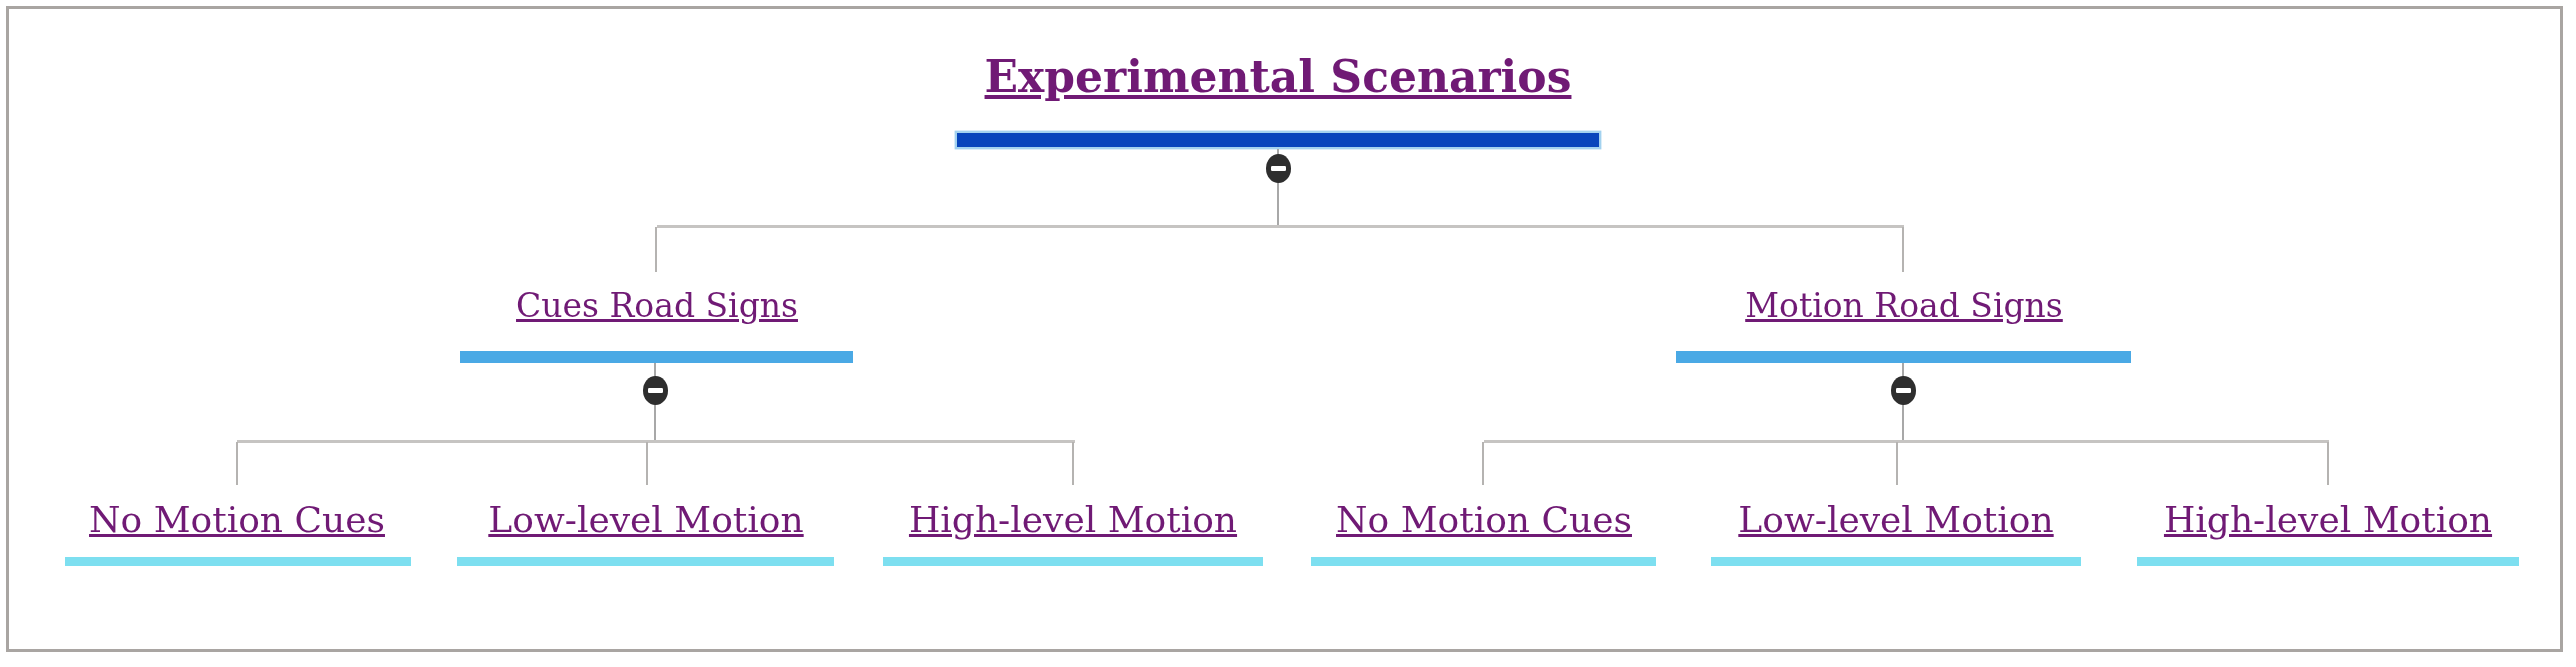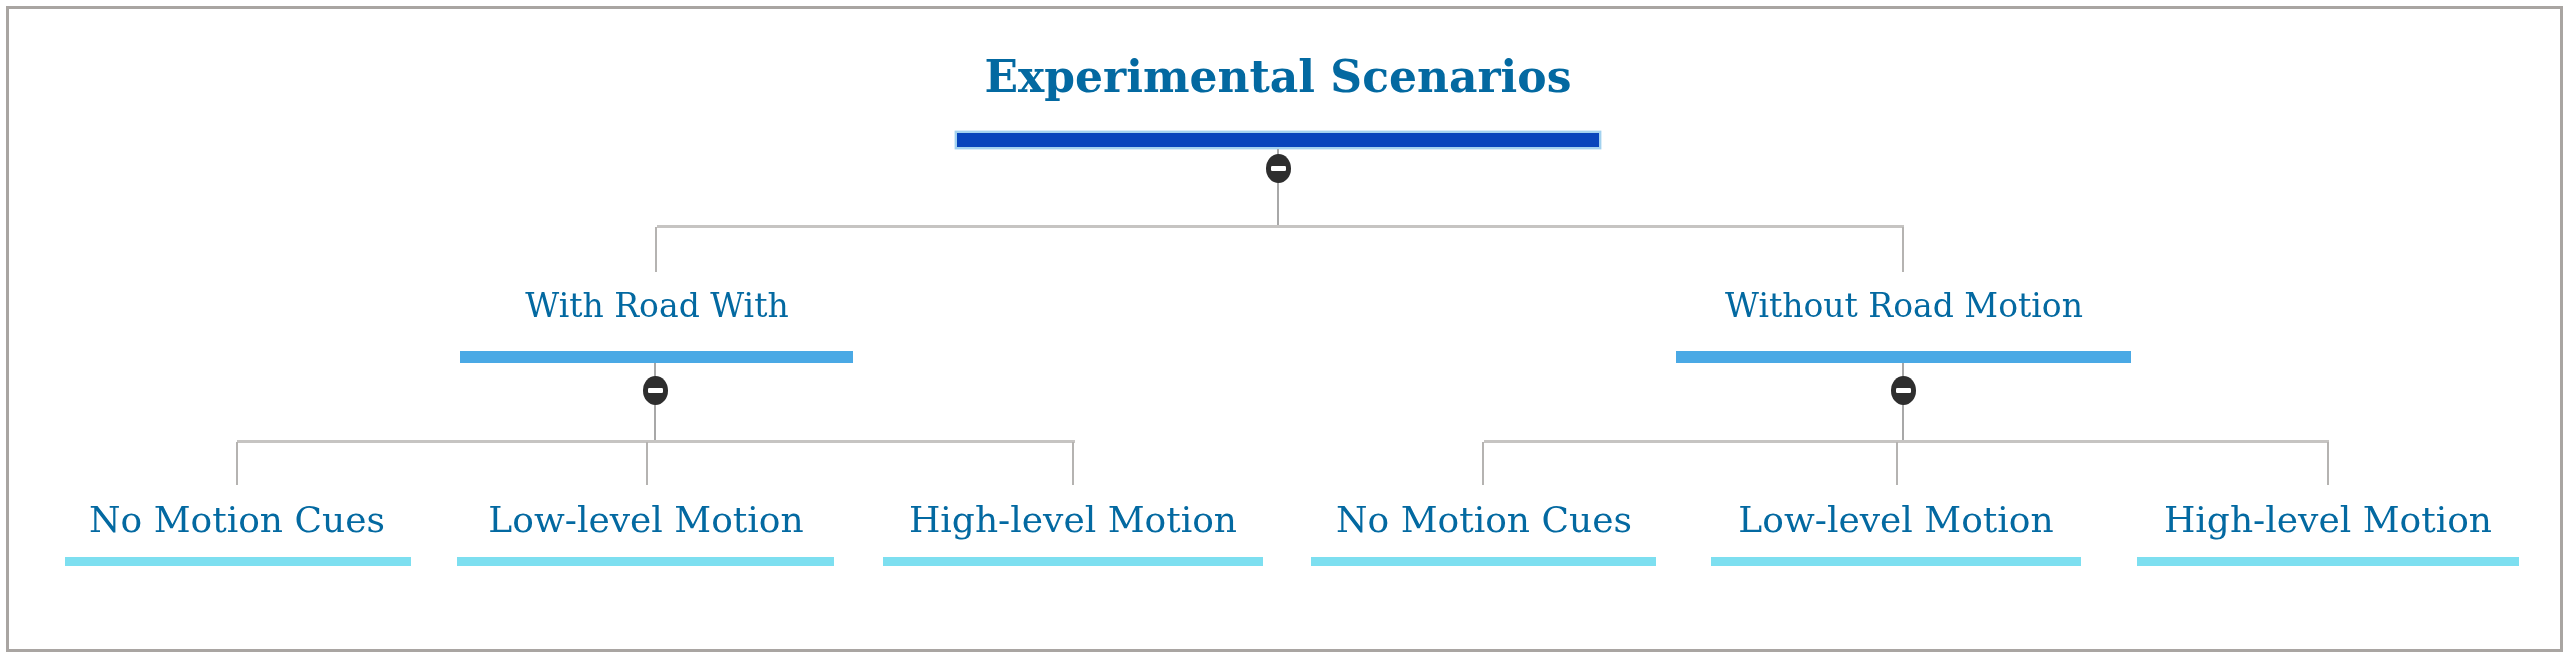--- a/index.html
+++ b/index.html
@@ -14,21 +14,22 @@
   .frame{
     position:absolute;left:6px;top:6px;width:2557px;height:646px;
     border:3.6px solid var(--frame-border);
     box-sizing:border-box;
     background:#ffffff;
   }
   .node-label{
     position:absolute;
     transform:translateX(-50%);
     white-space:nowrap;
-    color:#0369a1;
+    color:#701a75;
+    text-decoration:underline;
   }
   .root-label{font-size:44px;font-weight:bold;top:51px;}
   .branch-label{font-size:33px;top:286px;}
   .leaf-label{font-size:36px;top:499px;}
   .root-bar{
     position:absolute;height:14px;top:133px;
     background:var(--root-bar);
     box-shadow:0 0 0 2.4px var(--root-halo);
   }
   .branch-bar{
@@ -63,32 +64,32 @@
   <div class="root-bar" style="left:957px;width:642px;"></div>
 
   <div class="vline" style="left:1277px;top:149px;height:77px;"></div>
   <div class="hline" style="left:657px;top:225px;width:1247px;"></div>
   <div class="dropline" style="left:655px;top:227px;height:45px;"></div>
   <div class="dropline" style="left:1902px;top:227px;height:45px;"></div>
   <div class="collapse" style="left:1266px;top:154px;">
     <div class="minus"></div>
   </div>
 
-  <div class="node-label branch-label" style="left:657px;">With Road With</div>
+  <div class="node-label branch-label" style="left:657px;">Cues Road Signs</div>
   <div class="branch-bar" style="left:460px;width:393px;"></div>
   <div class="vline" style="left:654px;top:363px;height:78px;"></div>
   <div class="hline" style="left:237px;top:440px;width:838px;"></div>
   <div class="dropline" style="left:236px;top:442px;height:43px;"></div>
   <div class="dropline" style="left:646px;top:442px;height:43px;"></div>
   <div class="dropline" style="left:1072px;top:442px;height:43px;"></div>
   <div class="collapse" style="left:643px;top:376px;">
     <div class="minus"></div>
   </div>
 
-  <div class="node-label branch-label" style="left:1904px;">Without Road Motion</div>
+  <div class="node-label branch-label" style="left:1904px;">Motion Road Signs</div>
   <div class="branch-bar" style="left:1676px;width:455px;"></div>
   <div class="vline" style="left:1902px;top:363px;height:78px;"></div>
   <div class="hline" style="left:1484px;top:440px;width:845px;"></div>
   <div class="dropline" style="left:1482px;top:442px;height:43px;"></div>
   <div class="dropline" style="left:1896px;top:442px;height:43px;"></div>
   <div class="dropline" style="left:2327px;top:442px;height:43px;"></div>
   <div class="collapse" style="left:1891px;top:376px;">
     <div class="minus"></div>
   </div>
 

